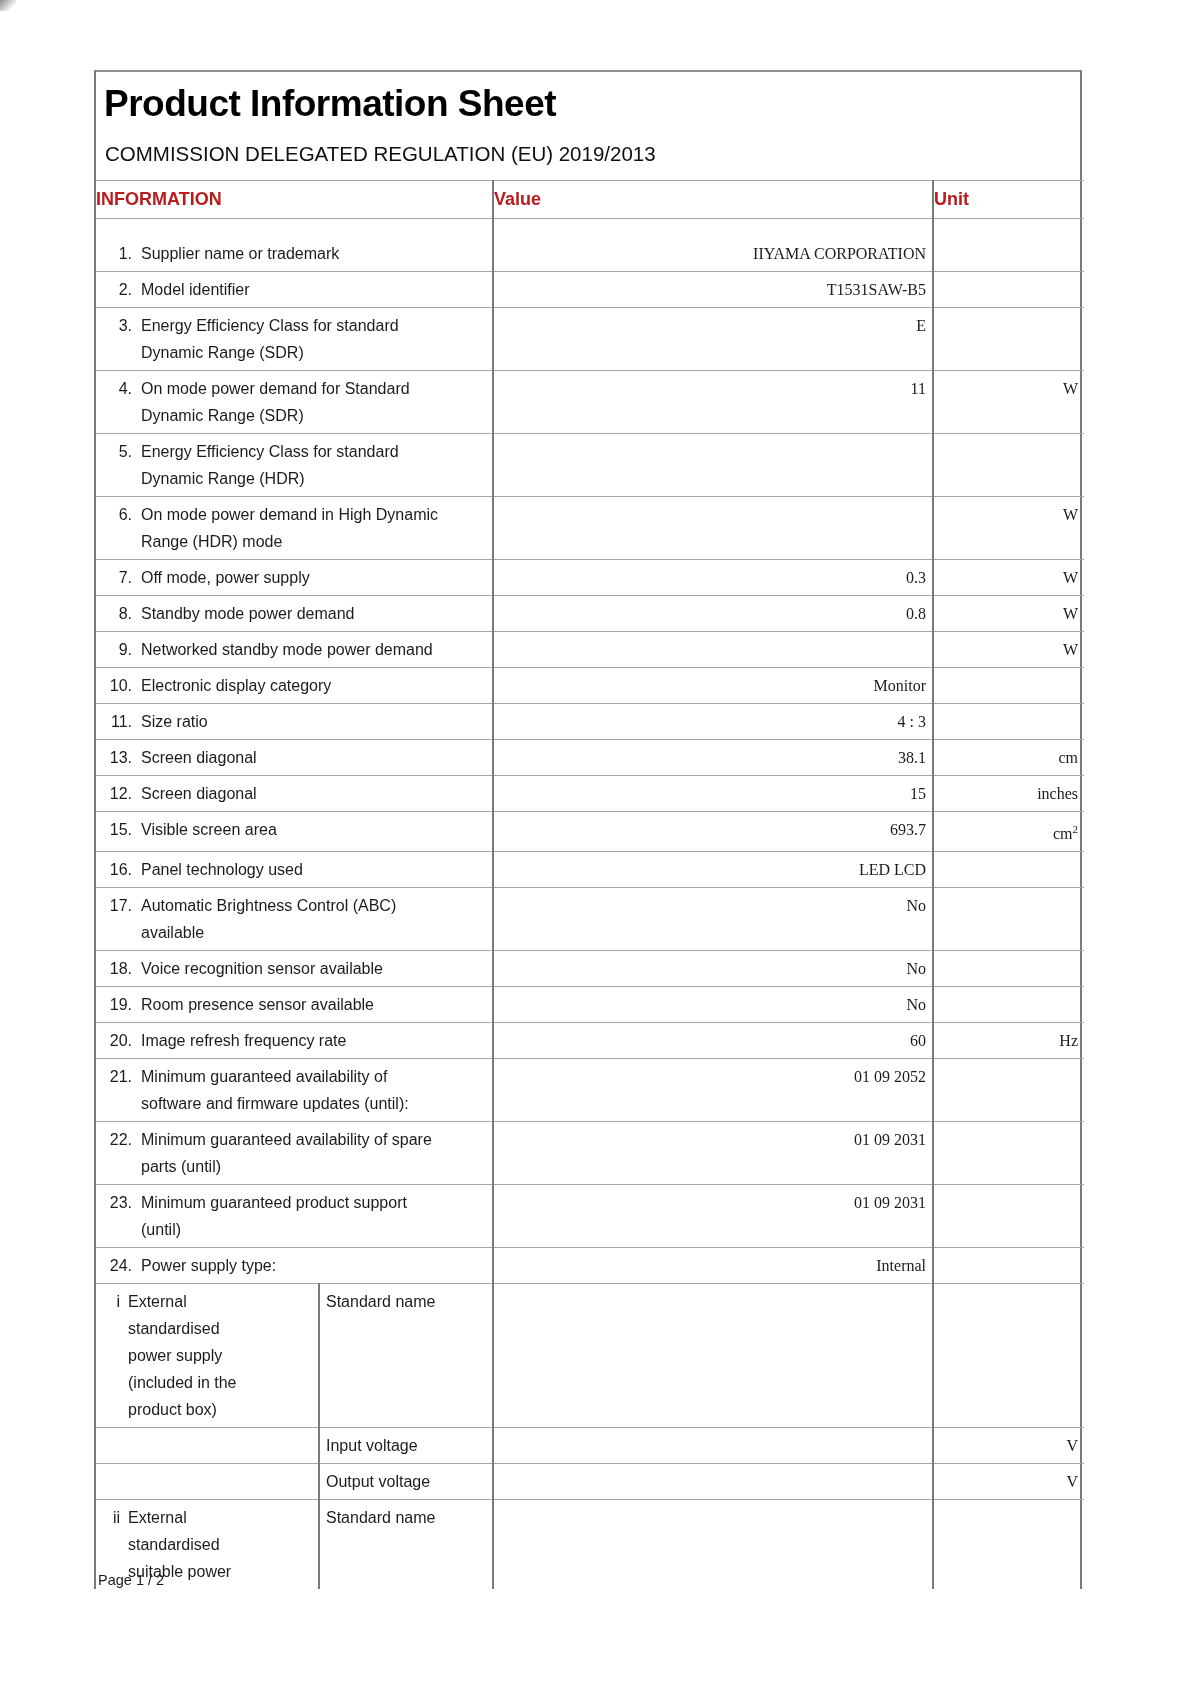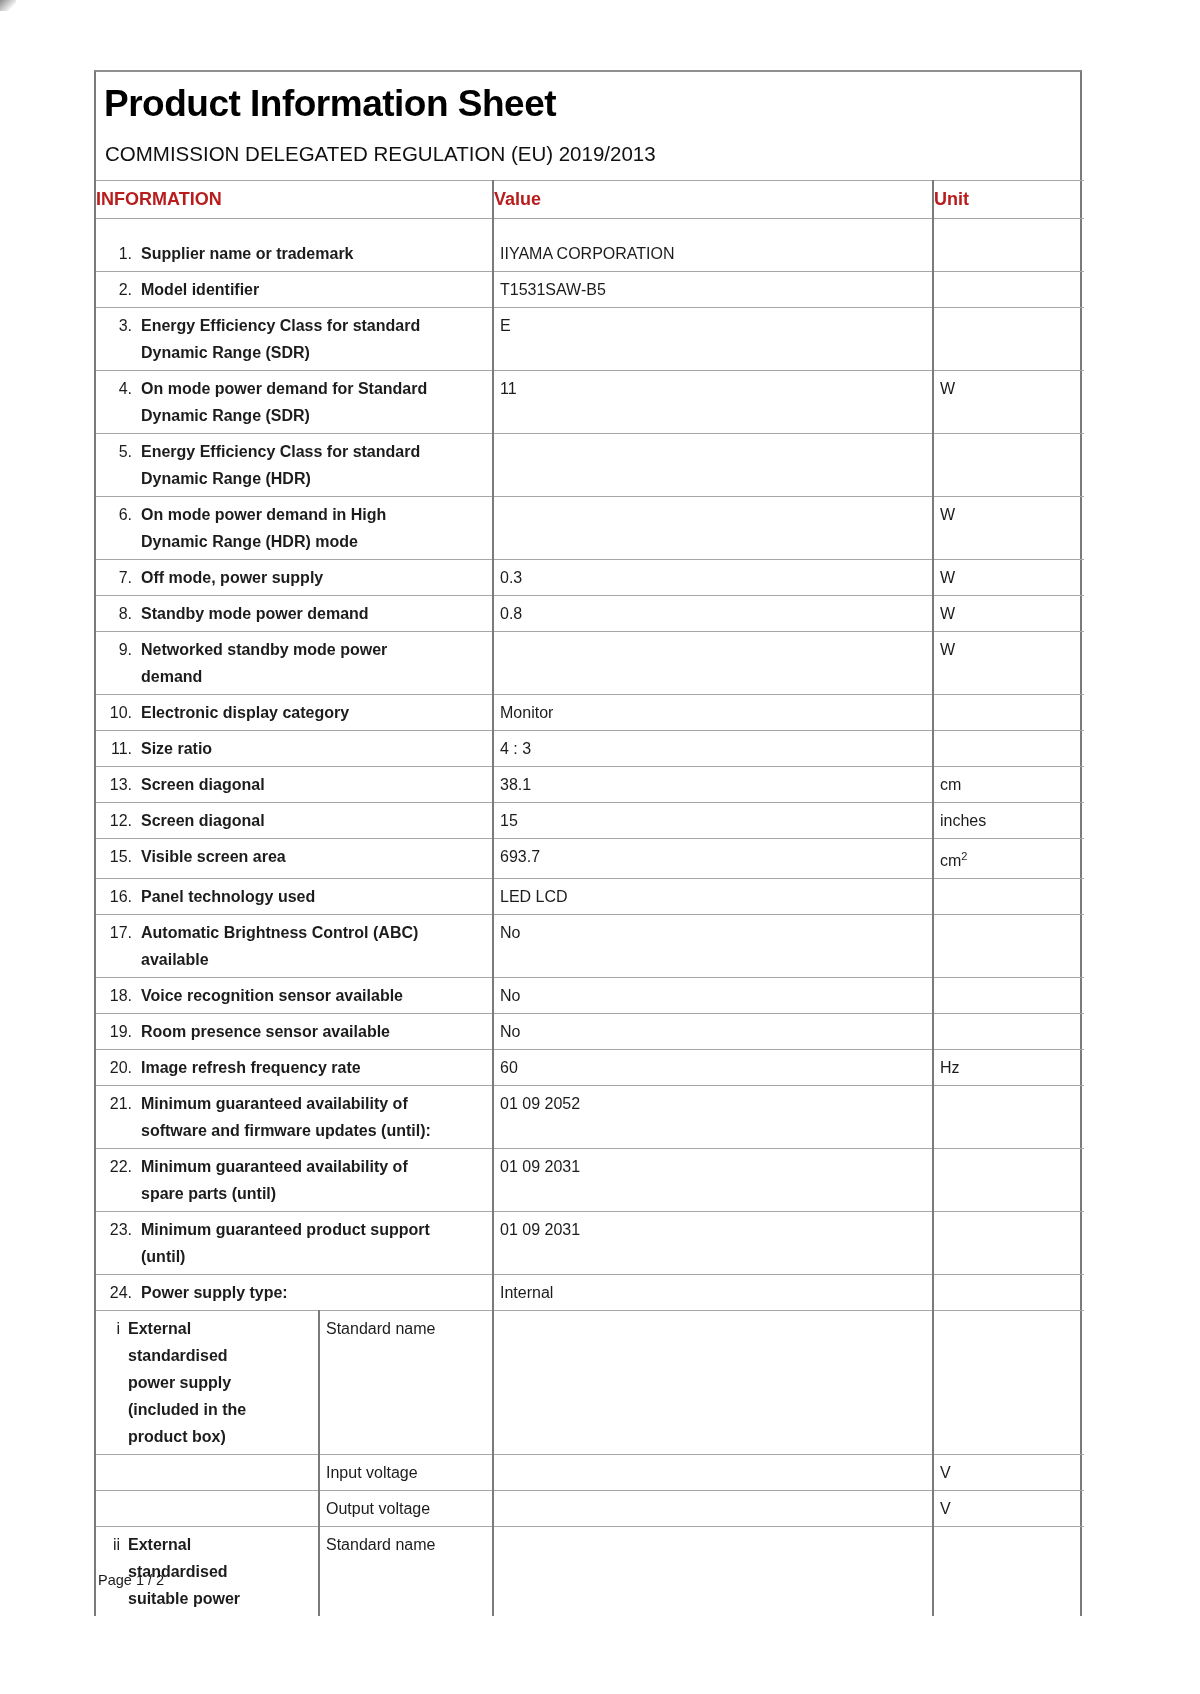--- a/index.html
+++ b/index.html
@@ -36,24 +36,24 @@
     border-left:2px solid #7a7a7a; border-right:2px solid #7a7a7a;
     vertical-align:top;
   }
   table.info tr > *:first-child { border-left:none; }
   table.info tr > *:last-child  { border-right:none; }
   table.info th {
     font-weight:bold; font-size:18px; text-align:left;
     vertical-align:middle; height:38px; color:#b91c1c;
   }
   table.info td { padding:4px 6px 4px 6px; line-height:27px; }
-  td.val, td.unit { text-align:left; }
+  td.val, td.unit { text-align:right;font-family:Liberation Serif, serif; }
   .labwrap { display:flex; align-items:flex-start; }
   .labwrap .num { flex:none; width:30px; text-align:right; margin-right:9px; }
-  .labwrap .txt { max-width:305px;font-weight:bold; }
+  .labwrap .txt { max-width:305px; }
   tr.sub .labwrap .num { width:18px; margin-right:8px; }
   tr.sub .labwrap .txt { max-width:128px; }
   td.sublab2 { padding-left:6px; }
   tr.first-row td { padding-top:21px; }
   tr.last-row td { border-bottom:none; height:88px; }
   sup.u2 { font-size:11px; vertical-align:super; }
   .footer {
     position:absolute; left:98px; top:1572px;
     font-size:14.5px; color:#1a1a1a;
   }

